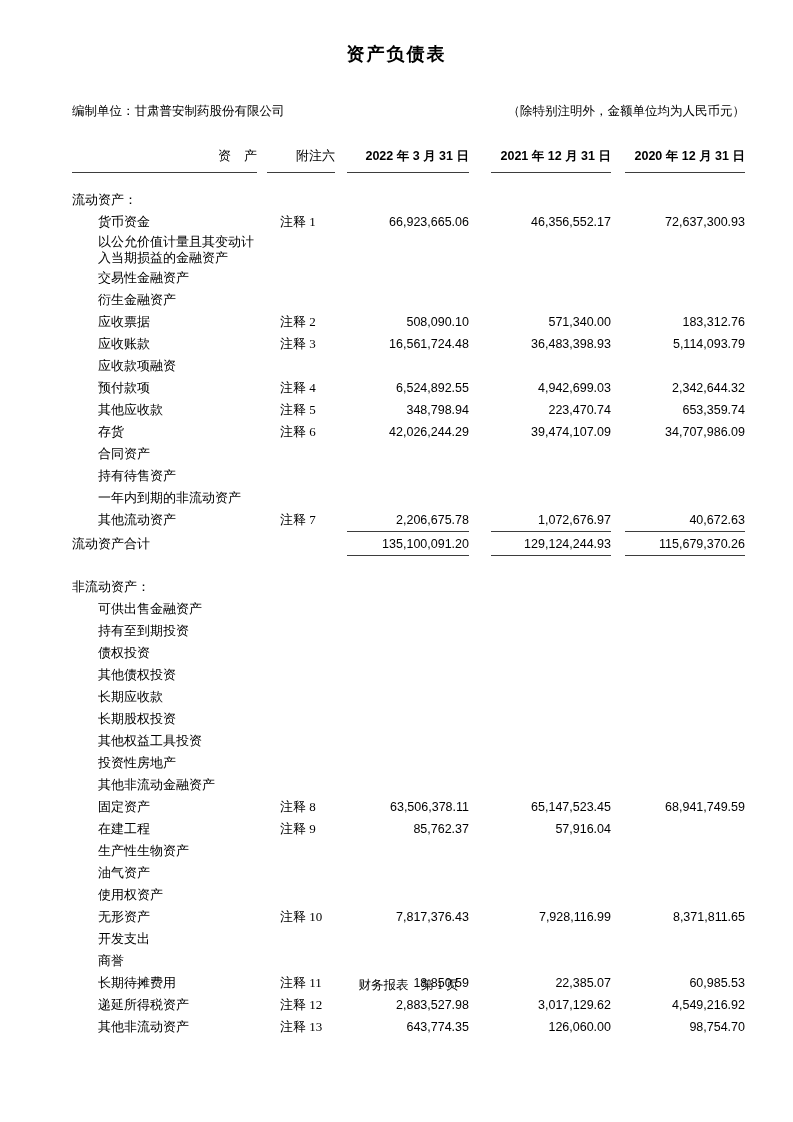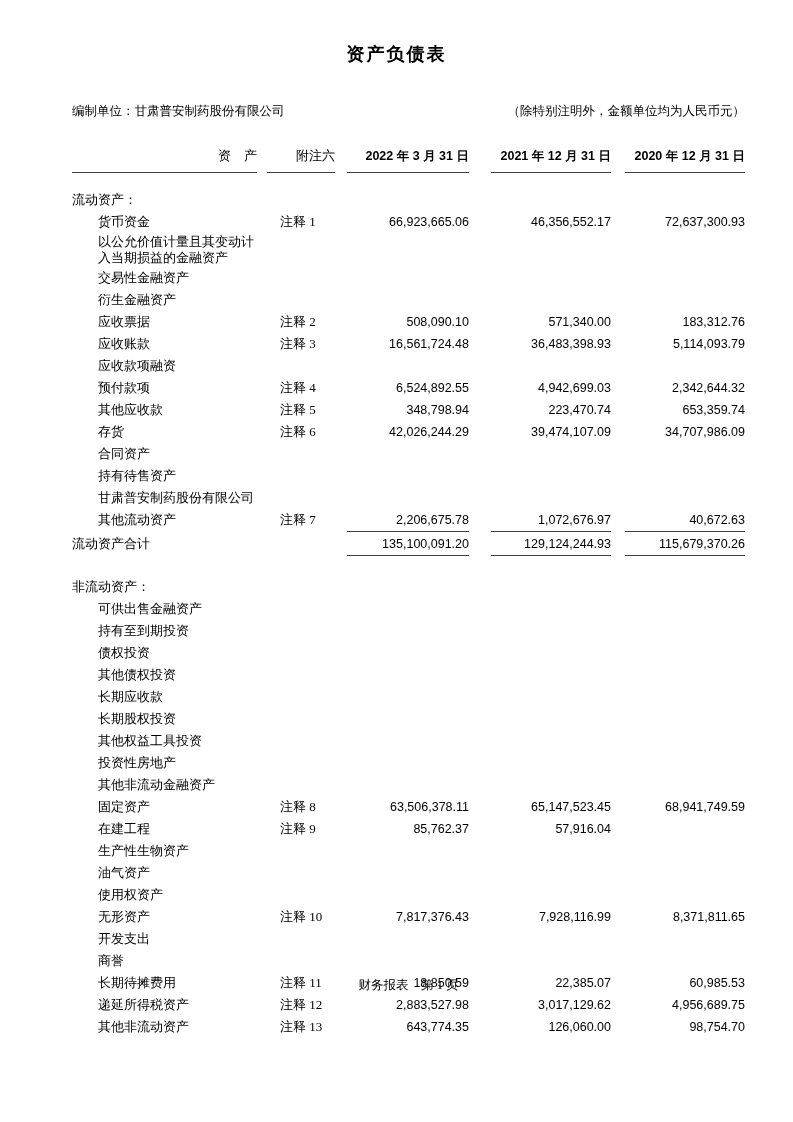--- a/index.html
+++ b/index.html
@@ -262,21 +262,21 @@
             <td class="gap"></td>
             <td class="note"></td>
             <td class="gap"></td>
             <td class="num"></td>
             <td class="gap"></td>
             <td class="num"></td>
             <td class="gap"></td>
             <td class="num"></td>
           </tr>
           <tr class="item">
-            <td class="label">甘肃普安制药股份有限公司</td>
+            <td class="label">一年内到期的非流动资产</td>
             <td class="gap"></td>
             <td class="note"></td>
             <td class="gap"></td>
             <td class="num"></td>
             <td class="gap"></td>
             <td class="num"></td>
             <td class="gap"></td>
             <td class="num"></td>
           </tr>
           <tr class="item">
@@ -515,21 +515,21 @@
           </tr>
           <tr class="item">
             <td class="label">递延所得税资产</td>
             <td class="gap"></td>
             <td class="note">注释 12</td>
             <td class="gap"></td>
             <td class="num">2,883,527.98</td>
             <td class="gap"></td>
             <td class="num">3,017,129.62</td>
             <td class="gap"></td>
-            <td class="num">4,956,689.75</td>
+            <td class="num">4,549,216.92</td>
           </tr>
           <tr class="item">
             <td class="label">其他非流动资产</td>
             <td class="gap"></td>
             <td class="note">注释 13</td>
             <td class="gap"></td>
             <td class="num">643,774.35</td>
             <td class="gap"></td>
             <td class="num">126,060.00</td>
             <td class="gap"></td>

